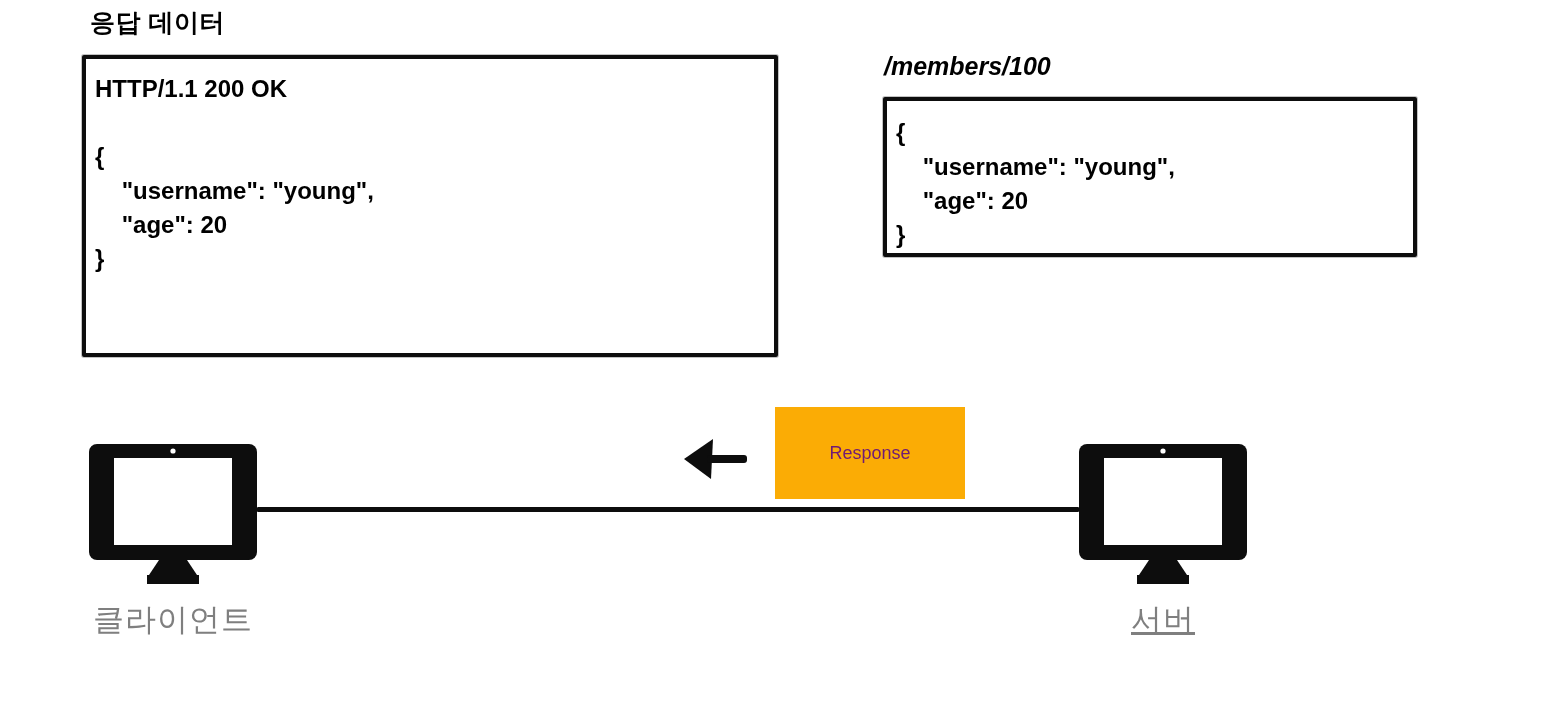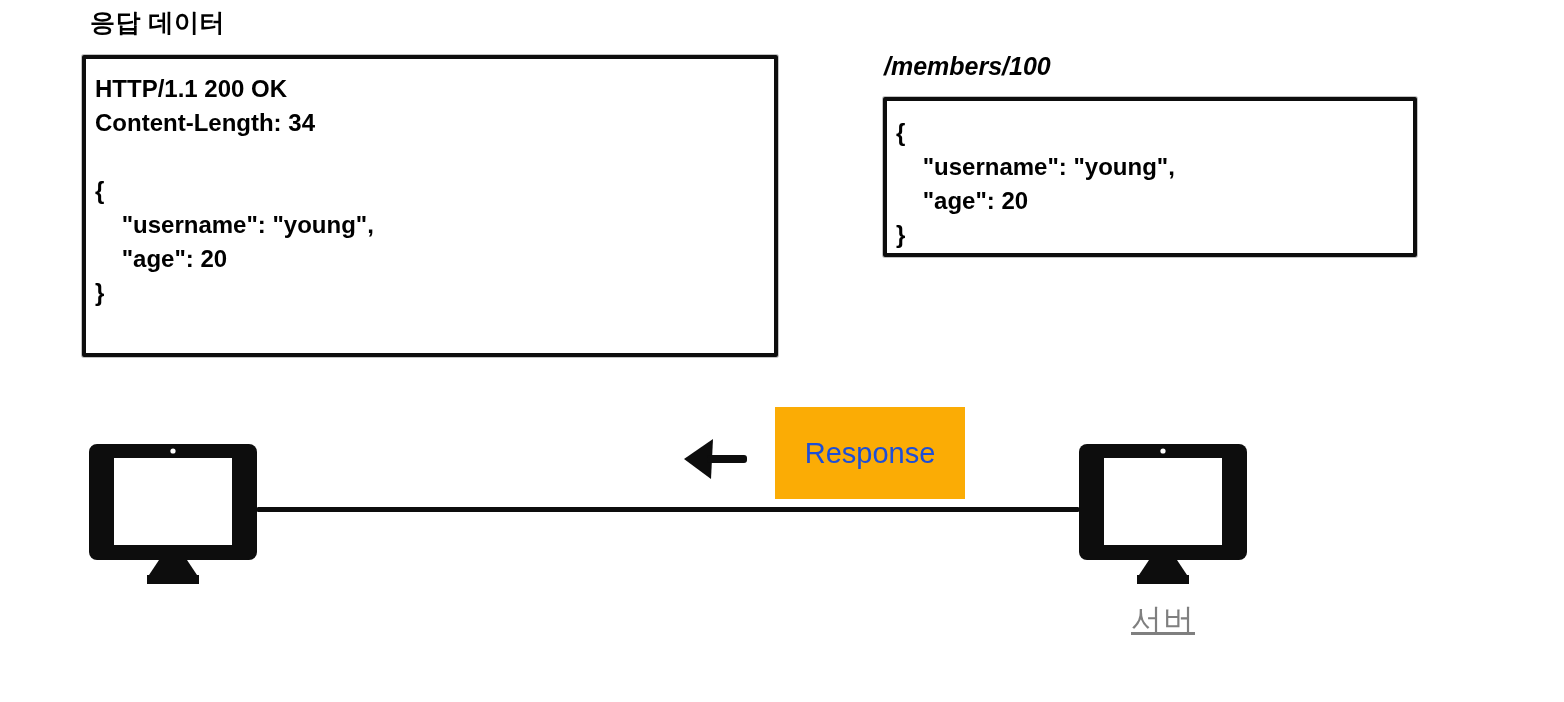--- a/index.html
+++ b/index.html
@@ -62,23 +62,23 @@
 
   
   .response-chip {
     position: absolute;
     left: 775px; top: 407px;
     width: 190px; height: 92px;
     background: var(--accent-orange, #fbac05);
     display: flex;
     align-items: center;
     justify-content: center;
-    font-size: 29px;
+    font-size: 18px;
     font-weight: 400;
-    color: #1d4ed8;
+    color: #701a75;
   }
 
   
   .arrow-left {
     position: absolute;
     left: 682px; top: 436px;
     width: 66px; height: 46px;
   }
 
   
@@ -114,21 +114,20 @@
 </style>
 </head>
 <body>
 
 <div class="canvas">
 
   <div class="section-title">응답 데이터</div>
 
   <div class="sketch-box box-response">
       <div class="code-line">HTTP/1.1 200 OK</div>
-      <div class="code-line">Content-Length: 34</div>
       <div class="code-line">&nbsp;</div>
       <div class="code-line">{</div>
       <div class="code-line">    "username": "young",</div>
       <div class="code-line">    "age": 20</div>
       <div class="code-line">}</div>
     </div>
 
   <div class="resource-path">/members/100</div>
 
   <div class="sketch-box box-resource">
@@ -156,16 +155,17 @@
   </svg>
 
   <svg class="monitor server" viewBox="0 0 168 140" aria-hidden="true">
     <rect x="0" y="0" width="168" height="116" rx="8" fill="#0d0d0d"></rect>
     <rect x="25" y="14" width="118" height="87" fill="#ffffff"></rect>
     <circle cx="84" cy="7" r="2.6" fill="#ffffff"></circle>
     <polygon points="70,116 98,116 108,131 60,131" fill="#0d0d0d"></polygon>
     <rect x="58" y="131" width="52" height="9" fill="#0d0d0d"></rect>
   </svg>
 
+  <div class="node-label client">클라이언트</div>
 
   <div class="node-label server">서버</div>
 
 </div>
 
 </body></html>

